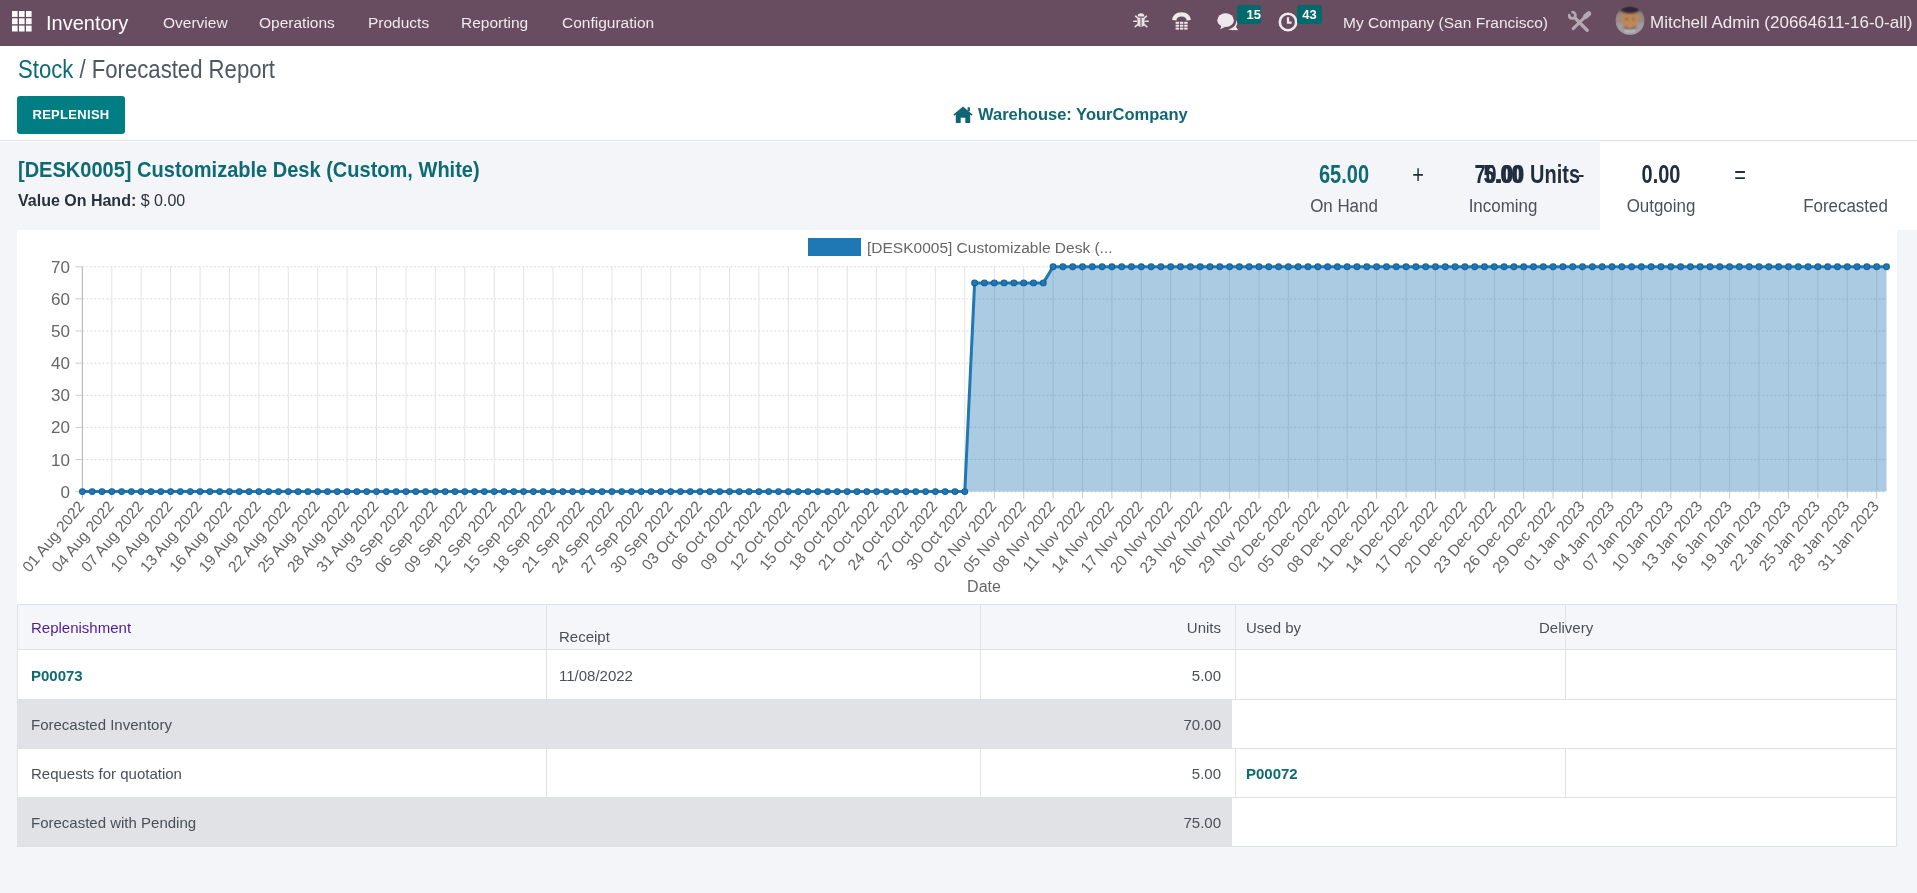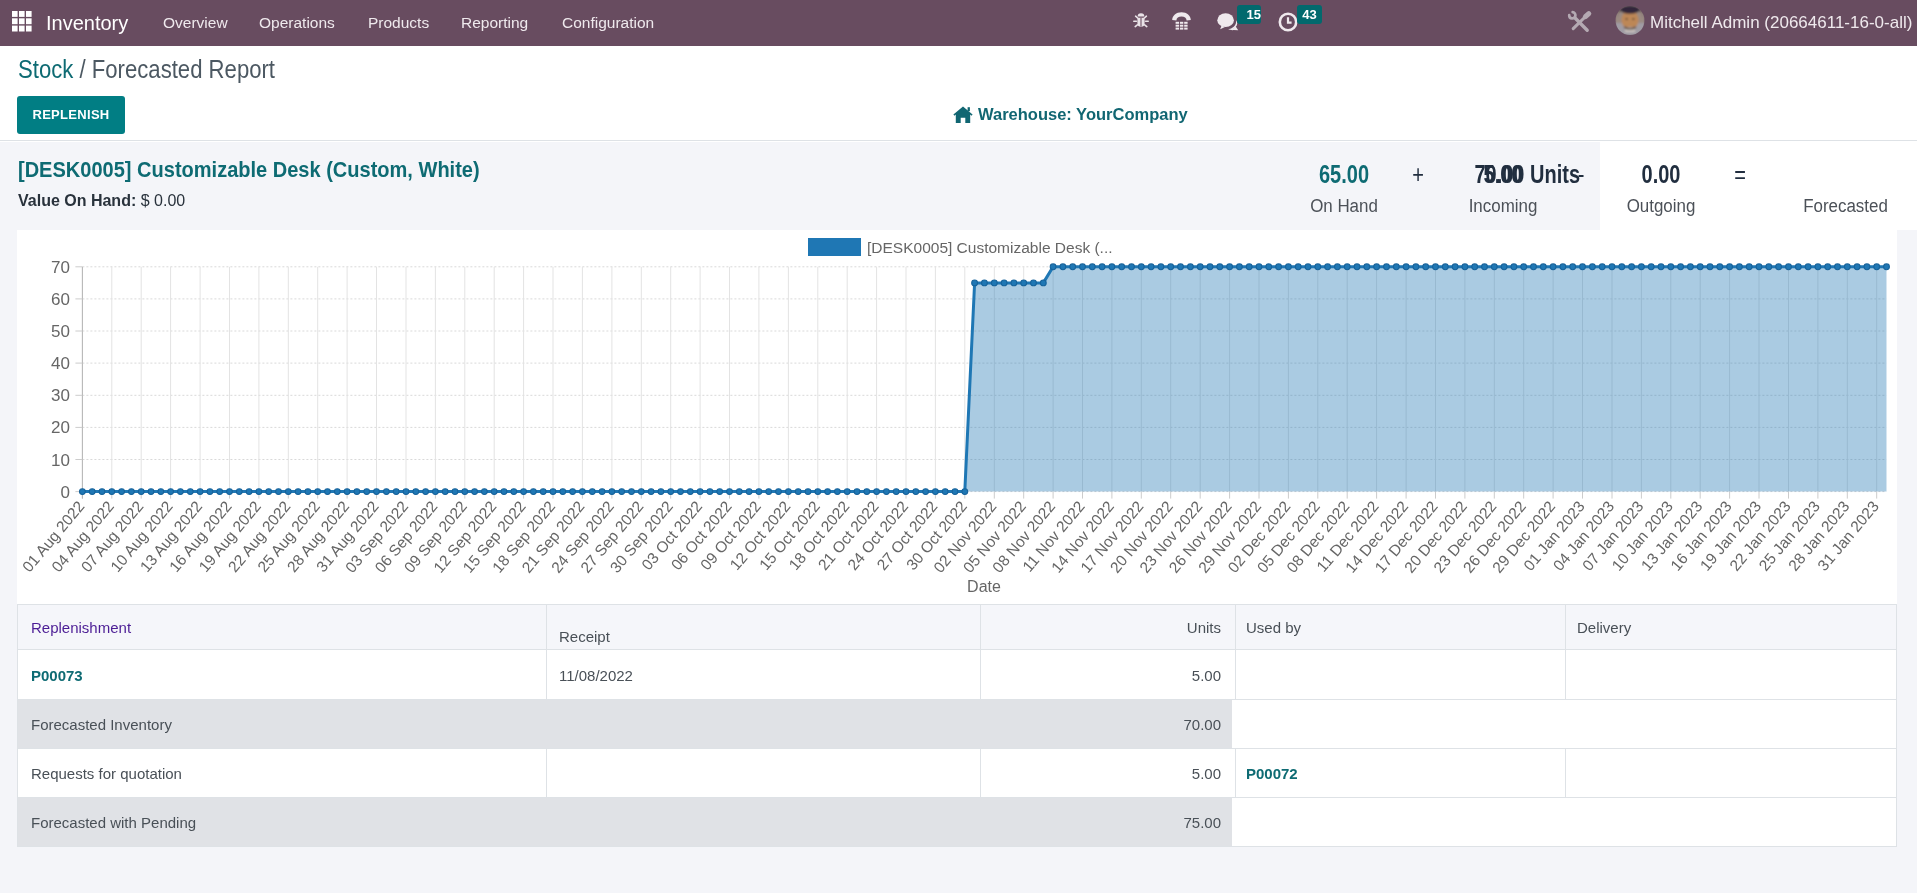--- a/index.html
+++ b/index.html
@@ -66,20 +66,21 @@
 <path d="M4.5 12.5 L3.2 16.2 L8 14 Z" fill="#efe9ed"></path>
 <path d="M11.5 16.1 a7.5 6.3 0 0 0 7.2-2.5 l2.5 3.6 -4.6-0.1 a8 8 0 0 1 -5.1-1 z" fill="#efe9ed"></path>
 <path d="M18.9 7.1 a6.5 5.8 0 0 1 -0.4 7.1 a7.6 6.4 0 0 1 -7.3 2.0 a8.9 7.4 0 0 0 5.5-2.4 a8.3 7.3 0 0 0 2.2-6.7 z" fill="#efe9ed"></path>
 </svg>
     <svg width="20" height="20" viewBox="0 0 20 20" style="position:absolute;left:1278px;top:12px">
 <circle cx="10" cy="10" r="8.2" fill="none" stroke="#efe9ed" stroke-width="2.6"></circle>
 <path d="M10 5.2V10.6H13.6" stroke="#efe9ed" stroke-width="2.2" fill="none"></path>
     </svg>
 <div class="abs" style="left:1237px;top:5px;width:24px;height:19px;background:#02696d;border-radius:3px;color:#fff;font-size:13px;font-weight:bold;text-align:right;line-height:19px">15</div>
 <div class="abs" style="left:1297px;top:5px;width:25px;height:19px;background:#02696d;border-radius:3px;color:#fff;font-size:13px;font-weight:bold;text-align:center;line-height:19px">43</div>
+<div class="item" style="left:1343px;font-size:15.5px">My Company (San Francisco)</div>
 <svg width="27" height="24" viewBox="0 0 27 24" style="position:absolute;left:1567px;top:10px">
 <g stroke="#b4a9b2" fill="none" stroke-linecap="round">
 <circle cx="5.3" cy="5.3" r="3.1" stroke-width="2.7" stroke-dasharray="14 5.5" transform="rotate(-84 5.3 5.3)"></circle>
 <line x1="7.8" y1="7.8" x2="20.2" y2="20.2" stroke-width="3.4"></line>
 <line x1="21.8" y1="3.6" x2="18.4" y2="6.7" stroke-width="5"></line>
 <line x1="17.0" y1="8.0" x2="6.2" y2="18.6" stroke-width="3.1"></line>
 </g>
     </svg>
     <svg width="30" height="31" viewBox="0 0 30 31" style="position:absolute;left:1615px;top:5px">
 <defs>
@@ -552,21 +553,21 @@
 <div class="abs" style="left:17px;top:604px;width:1px;height:242px;background:#dee2e6"></div>
 <div class="abs" style="left:1896px;top:604px;width:1px;height:242px;background:#dee2e6"></div>
 <div class="abs" style="left:17px;top:699px;width:1880px;height:1px;background:#dee2e6"></div>
 <div class="abs" style="left:17px;top:748px;width:1880px;height:1px;background:#dee2e6"></div>
 <div class="abs" style="left:17px;top:797px;width:1880px;height:1px;background:#dee2e6"></div>
 <div class="abs" style="left:17px;top:846px;width:1880px;height:1px;background:#dee2e6"></div>
 <div class="abs" style="left:31px;top:619px;font-size:15px;color:#4c1d95;">Replenishment</div>
 <div class="abs" style="left:559px;top:619px;font-size:15px;color:#495057;margin-top:9px;">Receipt</div>
 <div class="abs" style="left:1100px;top:619px;width:121px;text-align:right;font-size:15px;color:#495057;">Units</div>
 <div class="abs" style="left:1246px;top:619px;font-size:15px;color:#495057;">Used by</div>
-<div class="abs" style="left:1577px;top:619px;font-size:15px;color:#495057;">Delivery</div>
+<div class="abs" style="left:1539px;top:619px;font-size:15px;color:#495057;">Delivery</div>
 <div class="abs" style="left:31px;top:667px;font-size:15px;color:#495057;font-weight:bold;color:#0e6b73;">P00073</div>
 <div class="abs" style="left:559px;top:667px;font-size:15px;color:#495057;">11/08/2022</div>
 <div class="abs" style="left:1100px;top:667px;width:121px;text-align:right;font-size:15px;color:#495057;">5.00</div>
 <div class="abs" style="left:31px;top:716px;font-size:15px;color:#495057;">Forecasted Inventory</div>
 <div class="abs" style="left:1100px;top:716px;width:121px;text-align:right;font-size:15px;color:#495057;">70.00</div>
 <div class="abs" style="left:31px;top:765px;font-size:15px;color:#495057;">Requests for quotation</div>
 <div class="abs" style="left:1100px;top:765px;width:121px;text-align:right;font-size:15px;color:#495057;">5.00</div>
 <div class="abs" style="left:1246px;top:765px;font-size:15px;color:#495057;font-weight:bold;color:#0e6b73;">P00072</div>
 <div class="abs" style="left:31px;top:814px;font-size:15px;color:#495057;">Forecasted with Pending</div>
 <div class="abs" style="left:1100px;top:814px;width:121px;text-align:right;font-size:15px;color:#495057;">75.00</div>

